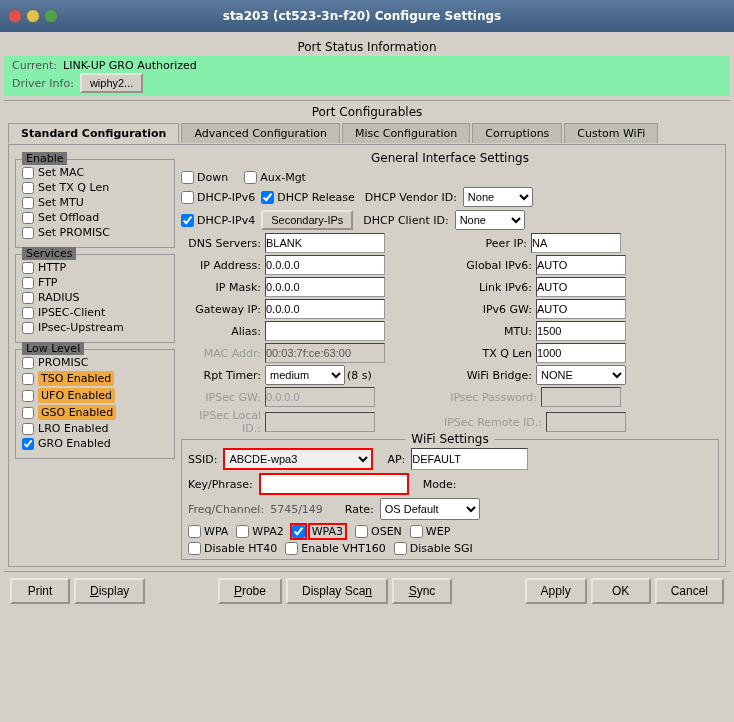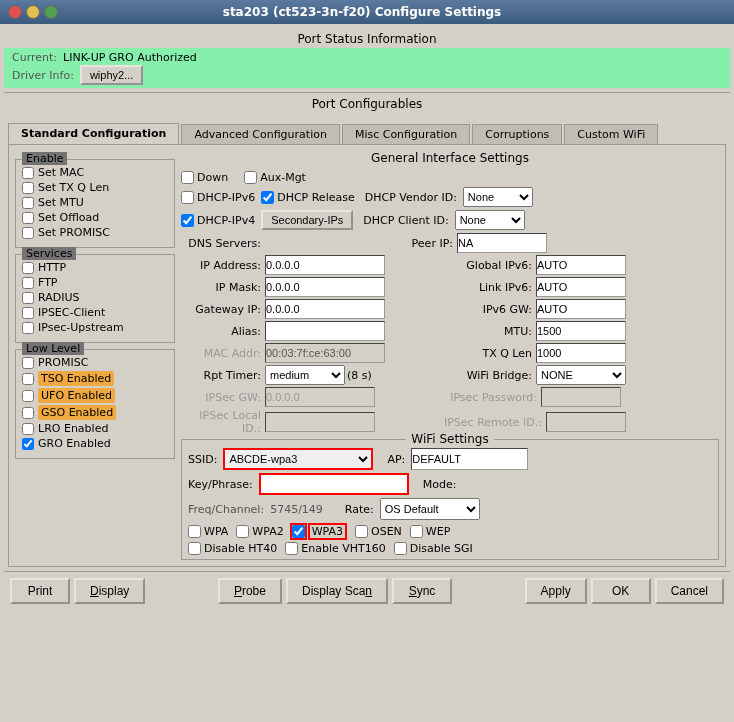--- a/index.html
+++ b/index.html
@@ -11,21 +11,21 @@
       height: 722px;
       overflow: hidden;
     }
     .title-bar {
       background: linear-gradient(to bottom, #5c7a9e, #3a5a7e);
       color: white;
       padding: 4px 8px;
       display: flex;
       align-items: center;
       justify-content: space-between;
-      height: 24px;
+      height: 32px;
     }
     .title-bar-controls {
       display: flex;
       gap: 4px;
     }
     .title-btn {
       width: 14px; height: 14px;
       border-radius: 50%;
       border: 1px solid #666;
       cursor: pointer;
@@ -59,22 +59,22 @@
     .wiphy-btn {
       background: #d4d0c8;
       border: 2px outset #e8e4de;
       padding: 2px 8px;
       font-size: 11px;
       cursor: pointer;
     }
     .tabs-row {
       display: flex;
       gap: 0;
-      margin: 12px 4px 0 4px;
-      align-items: center;
+      margin: 4px 4px 0 4px;
+      align-items: flex-start;
     }
     .tab {
       padding: 3px 12px;
       background: #c0bdb5;
       border: 1px solid #999;
       border-bottom: none;
       cursor: pointer;
       font-size: 11px;
       color: #000;
       margin-right: 2px;
@@ -374,20 +374,21 @@
         </div>
         <button class="secondary-ip-btn">Secondary-IPs</button>
         <span style="margin-left:4px;font-size:11px;">DHCP Client ID:</span>
         <select style="width:70px;height:20px;font-size:11px;">
           <option>None</option>
         </select>
       </div>
 
       <div style="display:grid; grid-template-columns: 80px 1fr 70px 1fr; gap:2px 4px; margin-bottom:2px; font-size:11px; align-items:center;">
         <span style="text-align:right;">DNS Servers:</span>
+        <input type="text" style="height: 20px; border: 1px inset rgb(153, 153, 153); font-size: 11px; width: 120px;" value="BLANK">
         <span style="text-align:right;">Peer IP:</span>
         <input type="text" style="height: 20px; border: 1px inset rgb(153, 153, 153); font-size: 11px; width: 90px;" value="NA">
       </div>
 
       <div style="display:grid; grid-template-columns: 80px 1fr 80px 1fr; gap:2px 4px; margin-bottom:2px; font-size:11px; align-items:center;">
         <span style="text-align:right;">IP Address:</span>
         <input type="text" style="height: 20px; border: 1px inset rgb(153, 153, 153); font-size: 11px; width: 120px;" value="0.0.0.0">
         <span style="text-align:right;">Global IPv6:</span>
         <input type="text" style="height: 20px; border: 1px inset rgb(153, 153, 153); font-size: 11px; width: 90px;" value="AUTO">
       </div>

